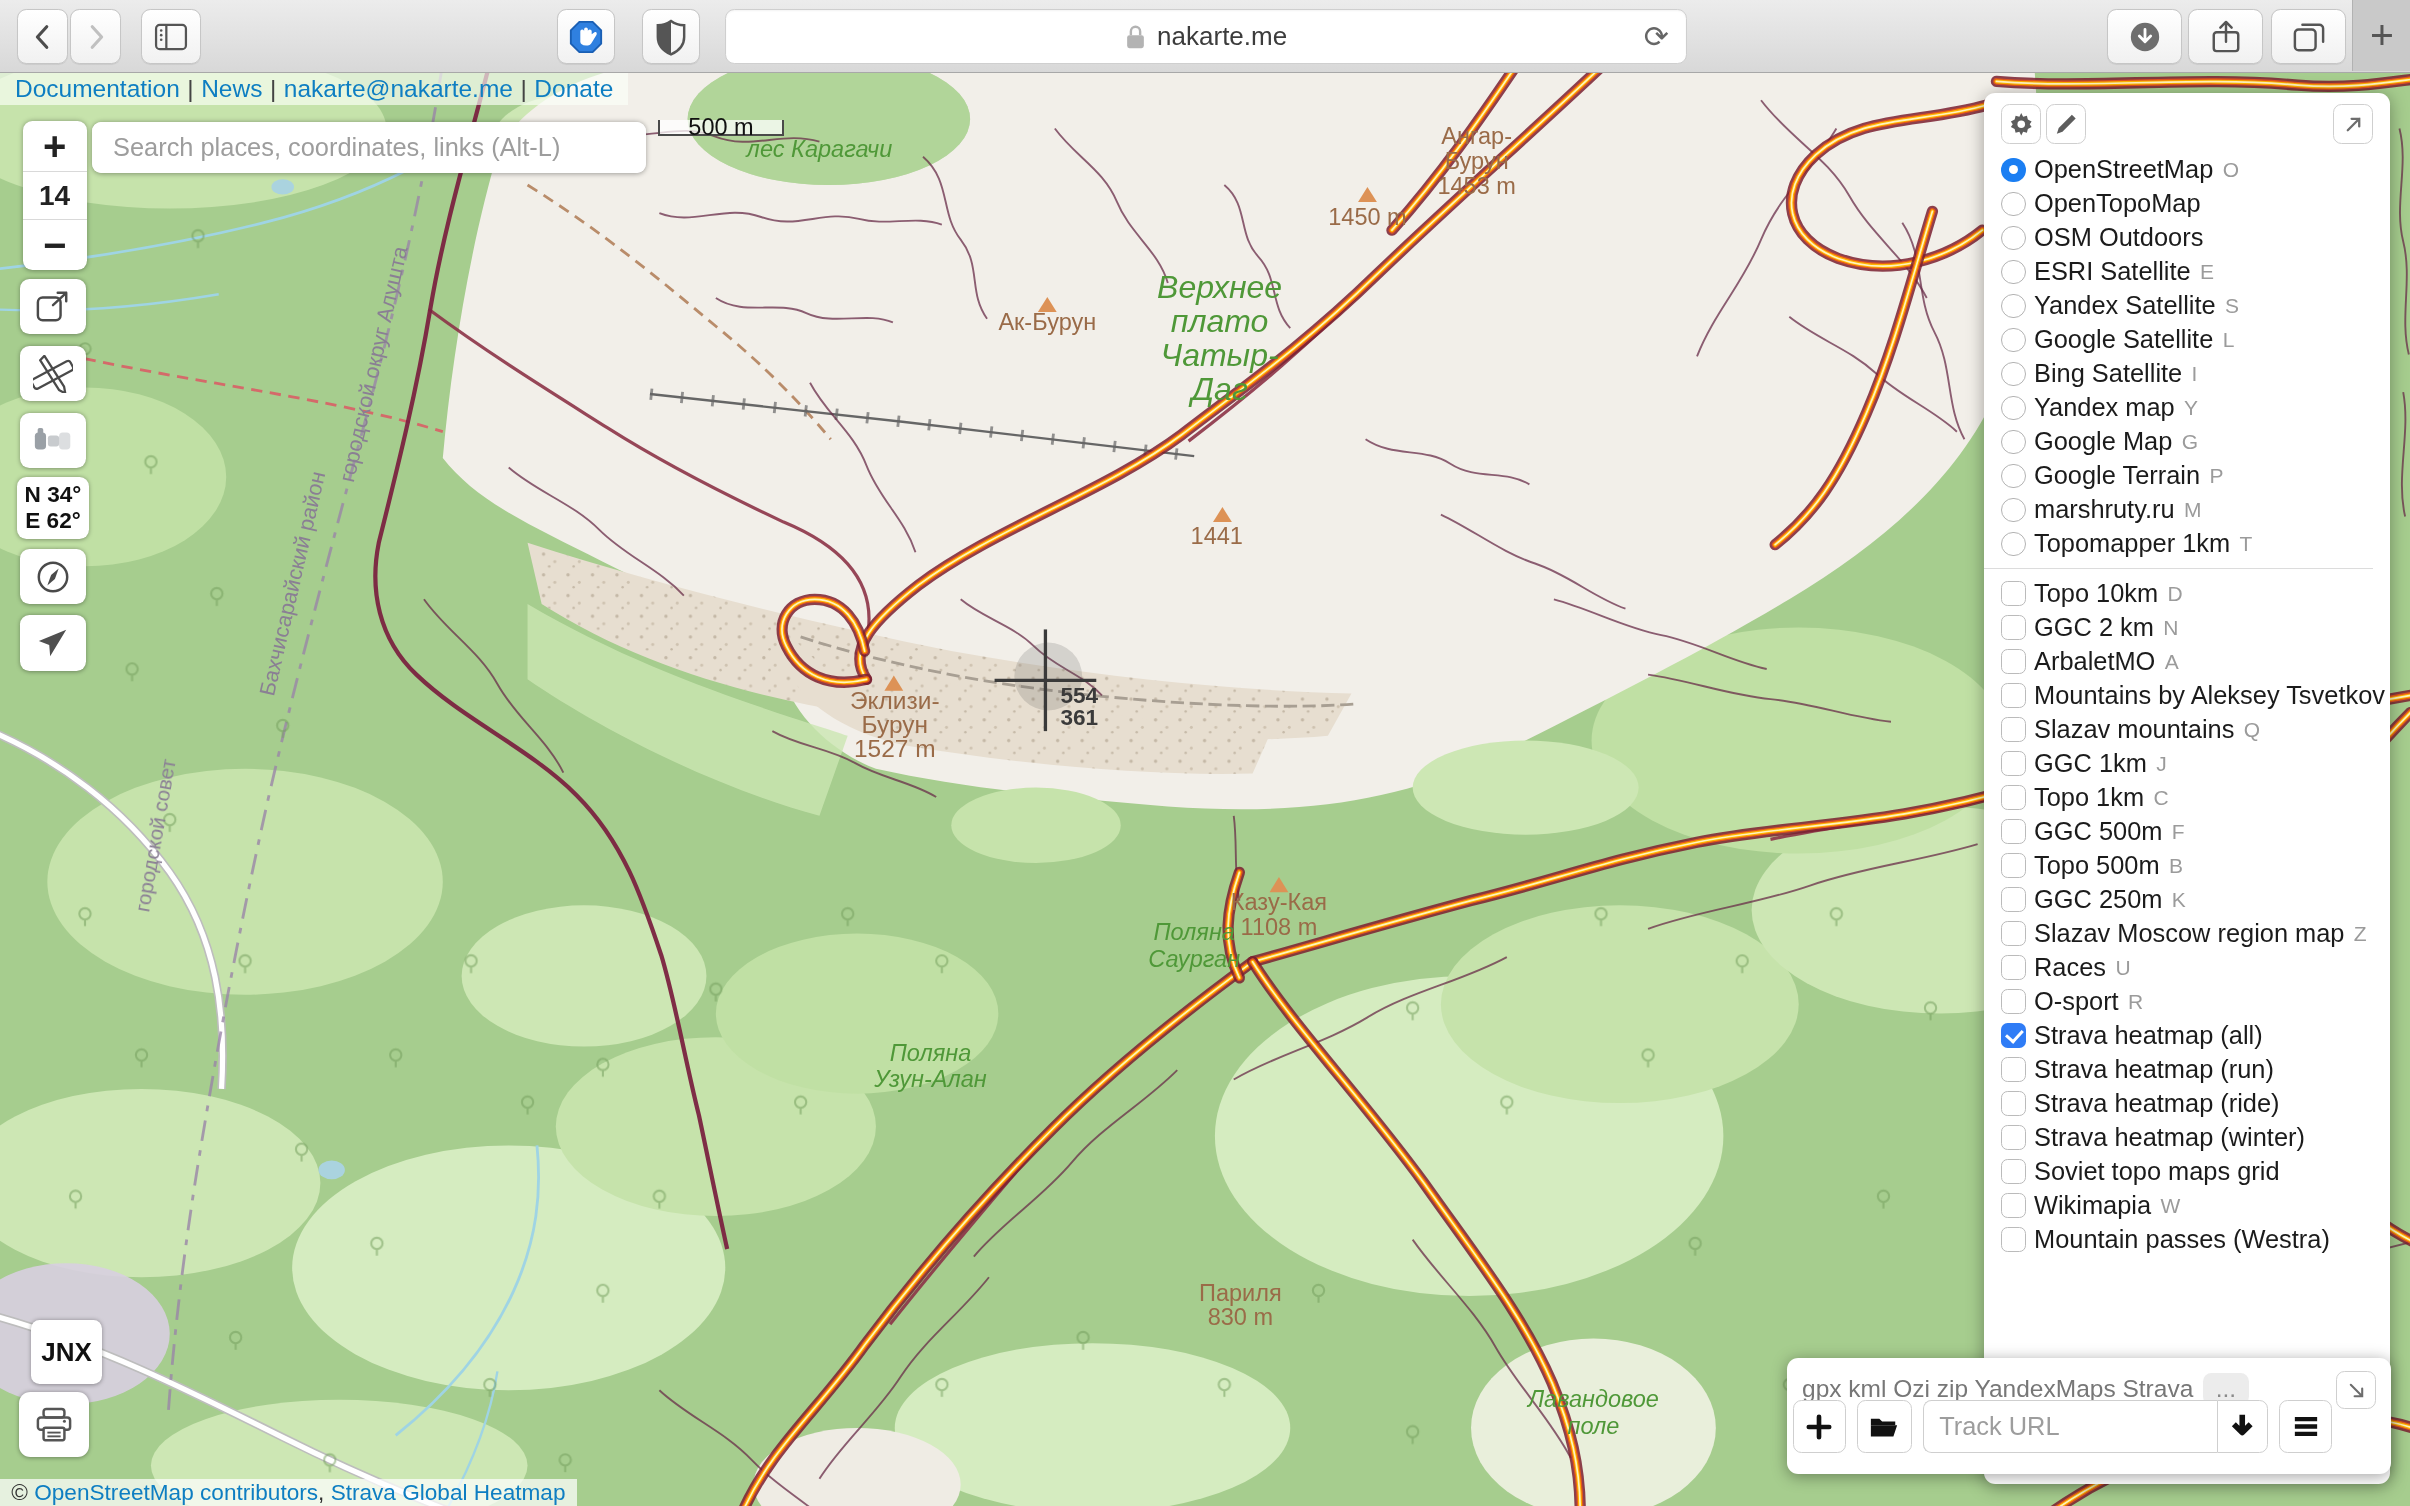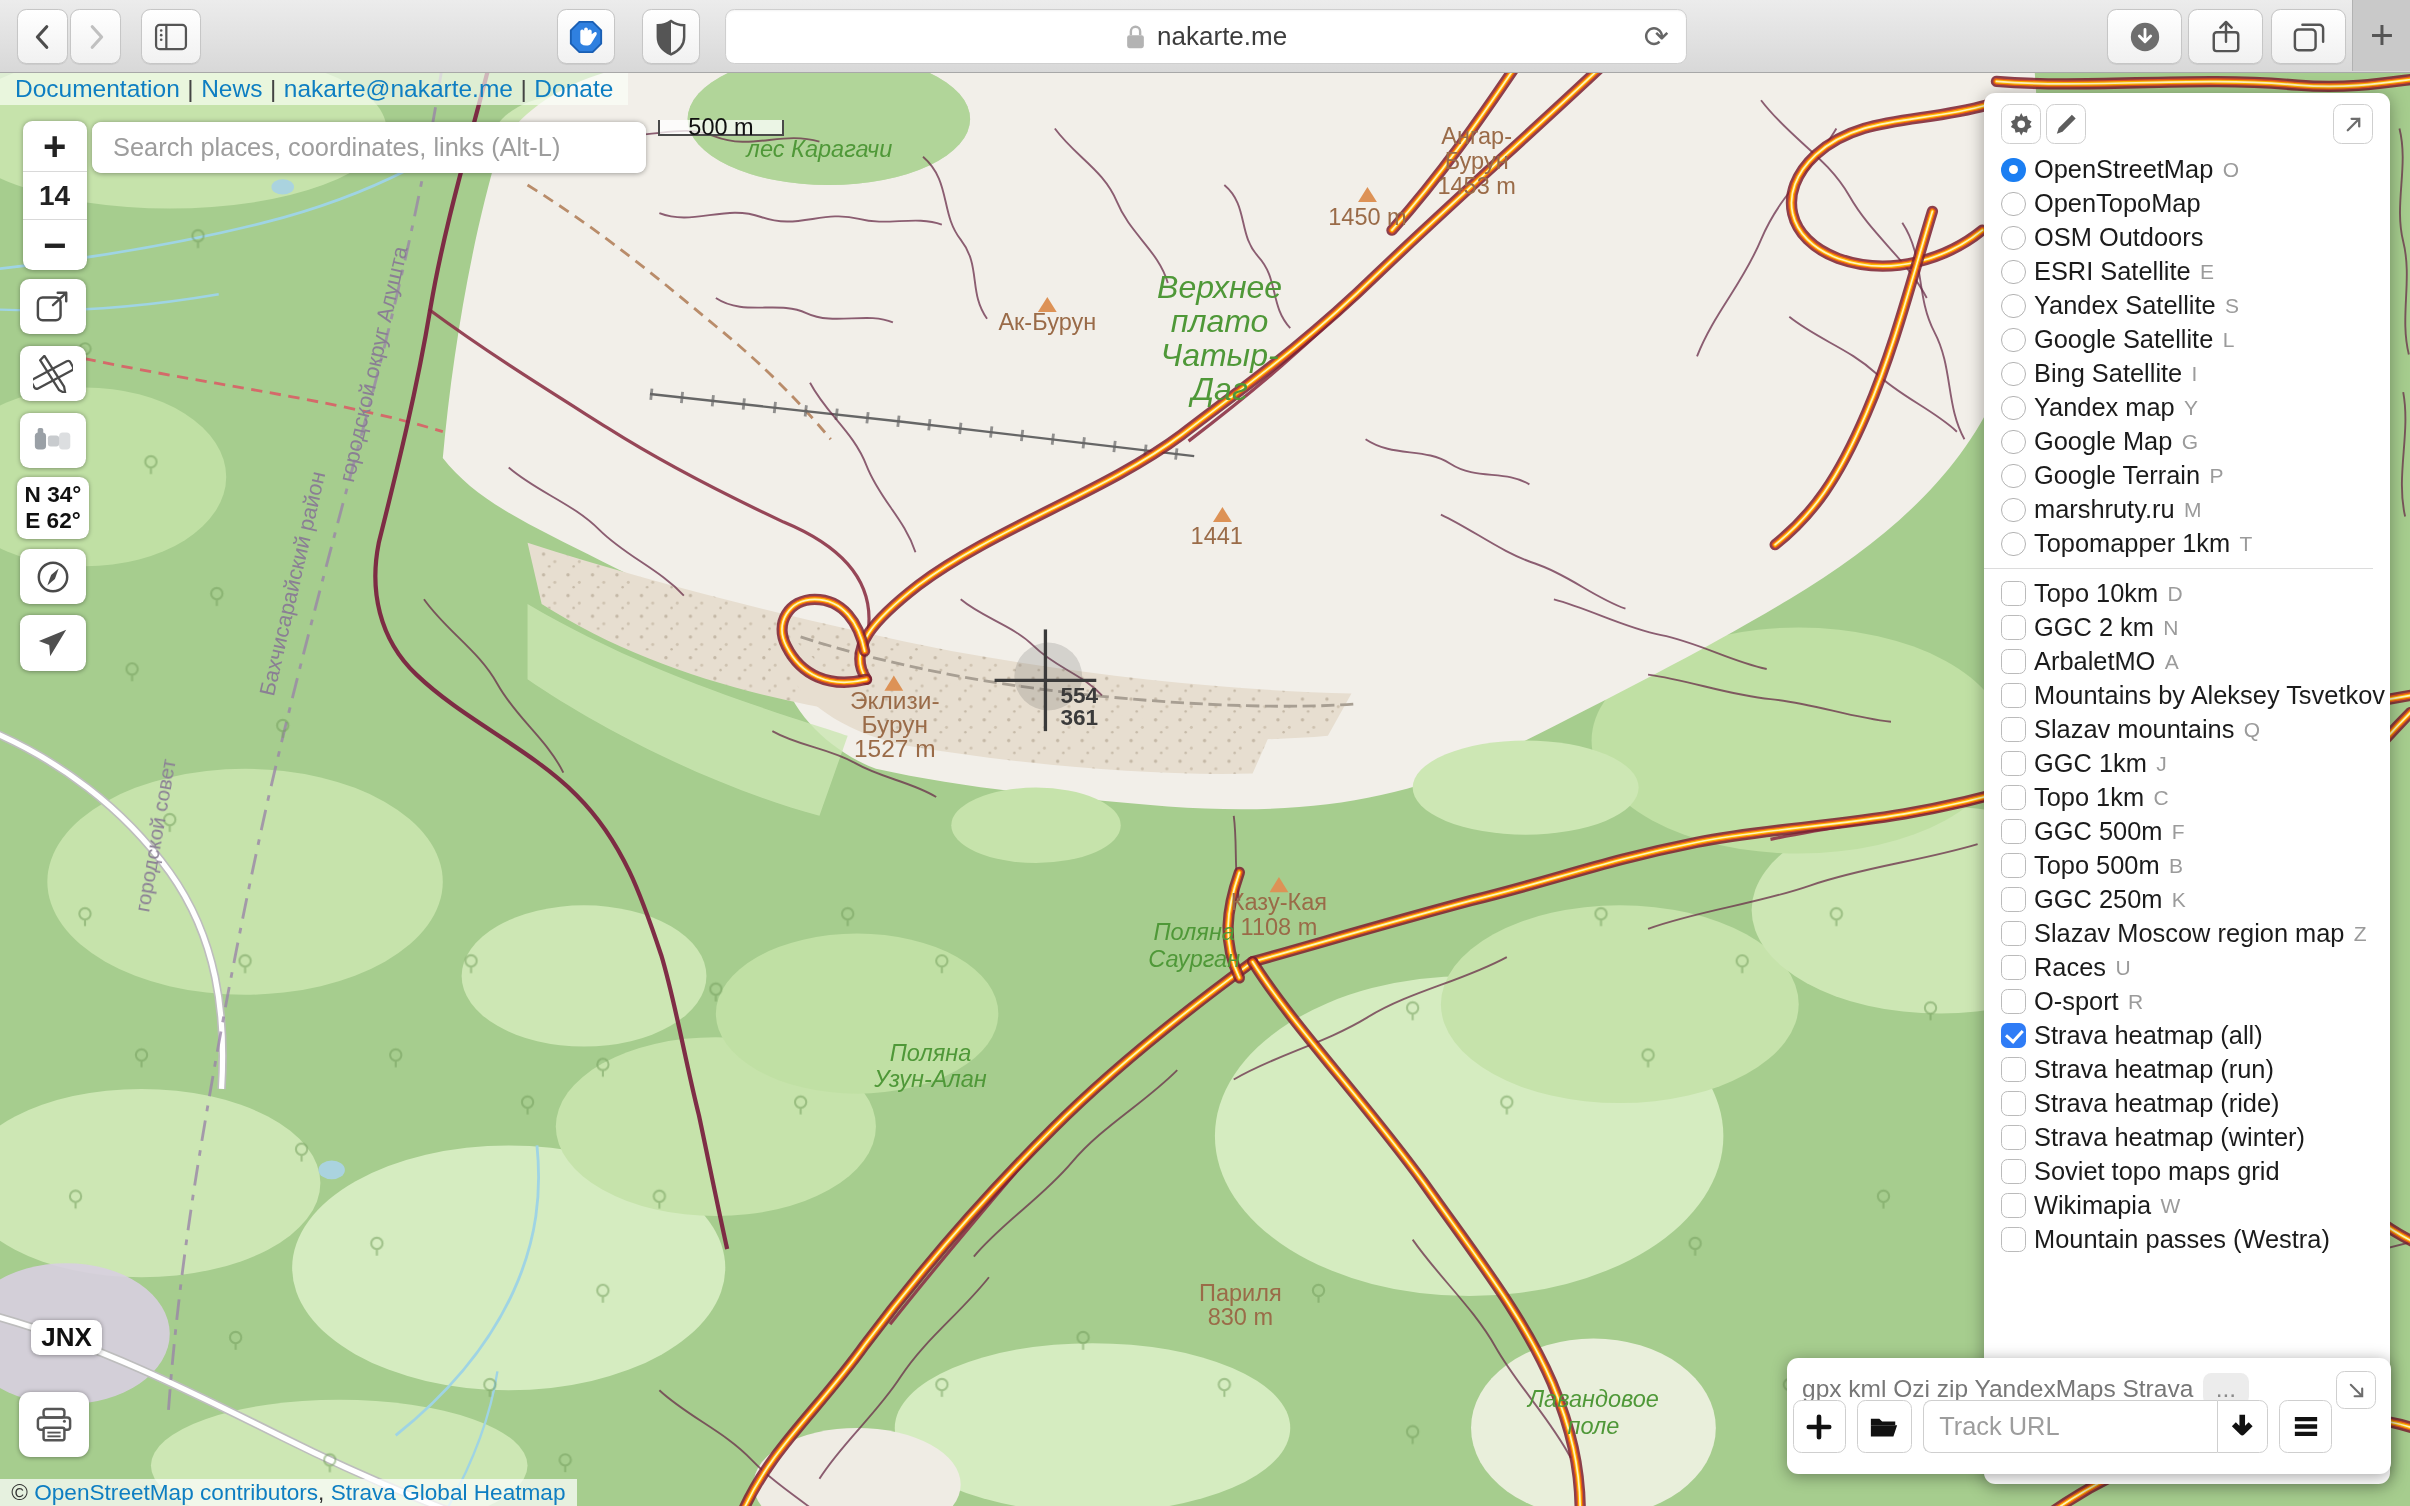--- a/index.html
+++ b/index.html
@@ -87,21 +87,21 @@
   .tp-row{position:absolute;left:5.6px;bottom:21px;display:flex;align-items:center;}
   .tp-btn{width:53px;height:53px;border:1.9px solid #cfcfcf;border-radius:8.5px;background:#fff;
     display:flex;align-items:center;justify-content:center;box-sizing:border-box;margin-right:11.3px;}
   .tp-input{width:294px;height:53px;border:1.9px solid #cfcfcf;border-right:none;
     border-radius:8.5px 0 0 8.5px;box-sizing:border-box;font-size:25.4px;padding:0 15px;outline:none;
     color:#333;font-family:"Liberation Sans",sans-serif;}
   .tp-input::placeholder{color:#9d9d9d;}
   .tp-dl{width:51px;height:53px;border:1.9px solid #cfcfcf;border-radius:0 8.5px 8.5px 0;background:#fff;
     display:flex;align-items:center;justify-content:center;box-sizing:border-box;margin-right:11.3px;}
 
-  .jnx{position:absolute;left:31px;top:1248px;width:71px;height:35px;background:#fff;border-radius:8.5px;
+  .jnx{position:absolute;left:31px;top:1248px;width:71px;height:64px;background:#fff;border-radius:8.5px;
     box-shadow:0 0.9px 4.7px rgba(0,0,0,.35);display:flex;align-items:center;justify-content:center;
     font-size:26px;font-weight:bold;color:#111;}
   .printbtn{position:absolute;left:19px;top:1320px;width:70px;height:65px;background:#fff;
     border-radius:11.3px;box-shadow:0 0.9px 4.7px rgba(0,0,0,.35);display:flex;align-items:center;justify-content:center;}
 
   .attribution{position:absolute;left:0;bottom:0;height:28px;line-height:28px;padding:0 11.3px;
     background:rgba(255,255,255,.72);font-size:22.6px;color:#333;white-space:nowrap;}
   .attribution a{color:#0e7ec2;text-decoration:none;}
 
   

